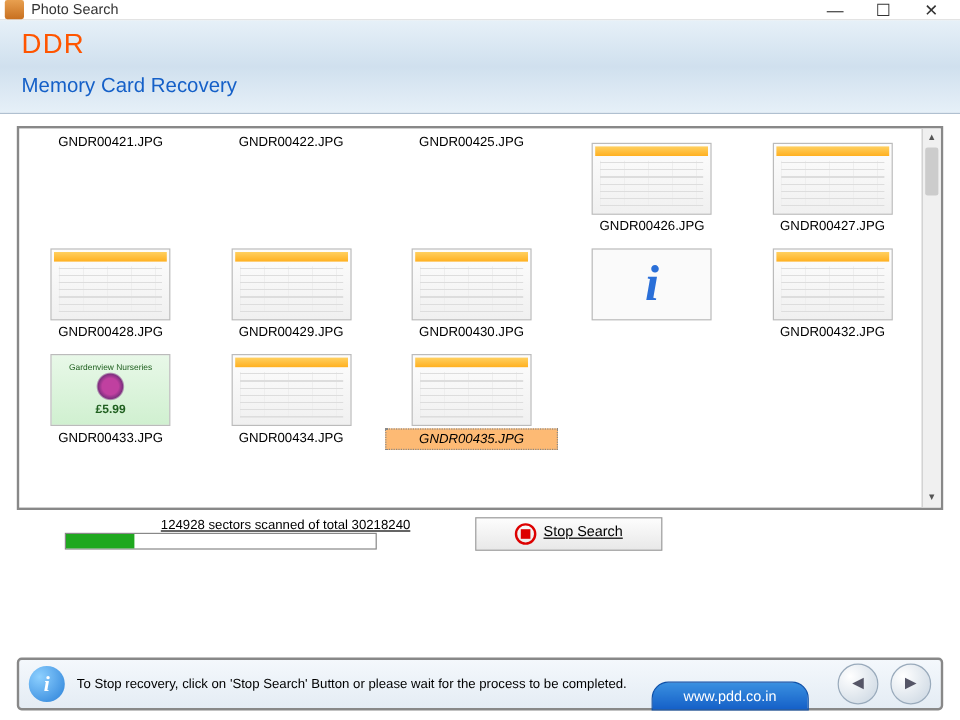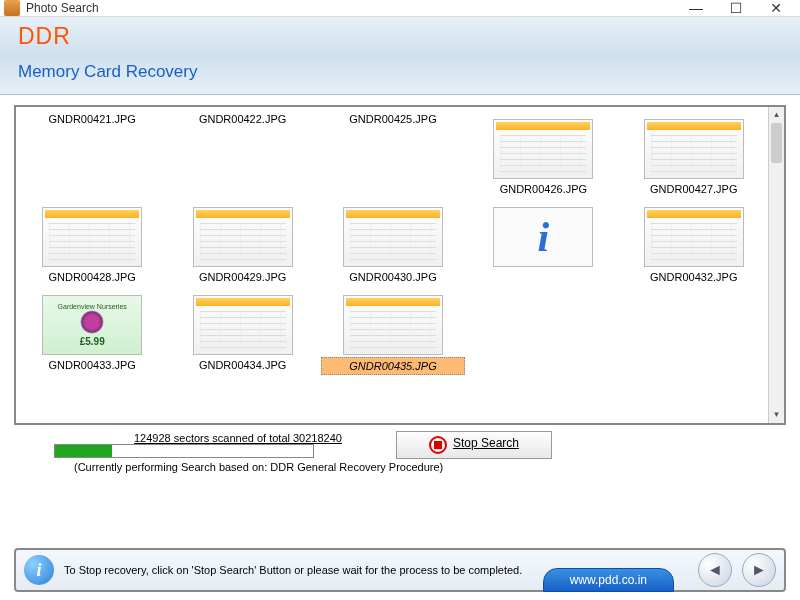--- a/index.html
+++ b/index.html
@@ -130,21 +130,20 @@
       <div class="progress-text" style="margin-left:80px">124928 sectors scanned of total 30218240</div>
       <div class="progress-bar">
         <div class="progress-fill" id="pfill" style="width: 22%;"></div>
       </div>
     </div>
     <div class="stop-btn">
       <span class="stop-icon"></span>
       <span>Stop Search</span>
     </div>
   </div>
-  <div class="proc-note">(Currently performing Search based on:  DDR General Recovery Procedure)</div>
 </div>
 
 <div class="footer">
   <div class="info-icon">i</div>
   <div class="footer-text">To Stop recovery, click on 'Stop Search' Button or please wait for the process to be completed.</div>
   <div class="nav-btn">◄</div>
   <div class="nav-btn">►</div>
   <div class="url-pill">www.pdd.co.in</div>
 </div>
 

